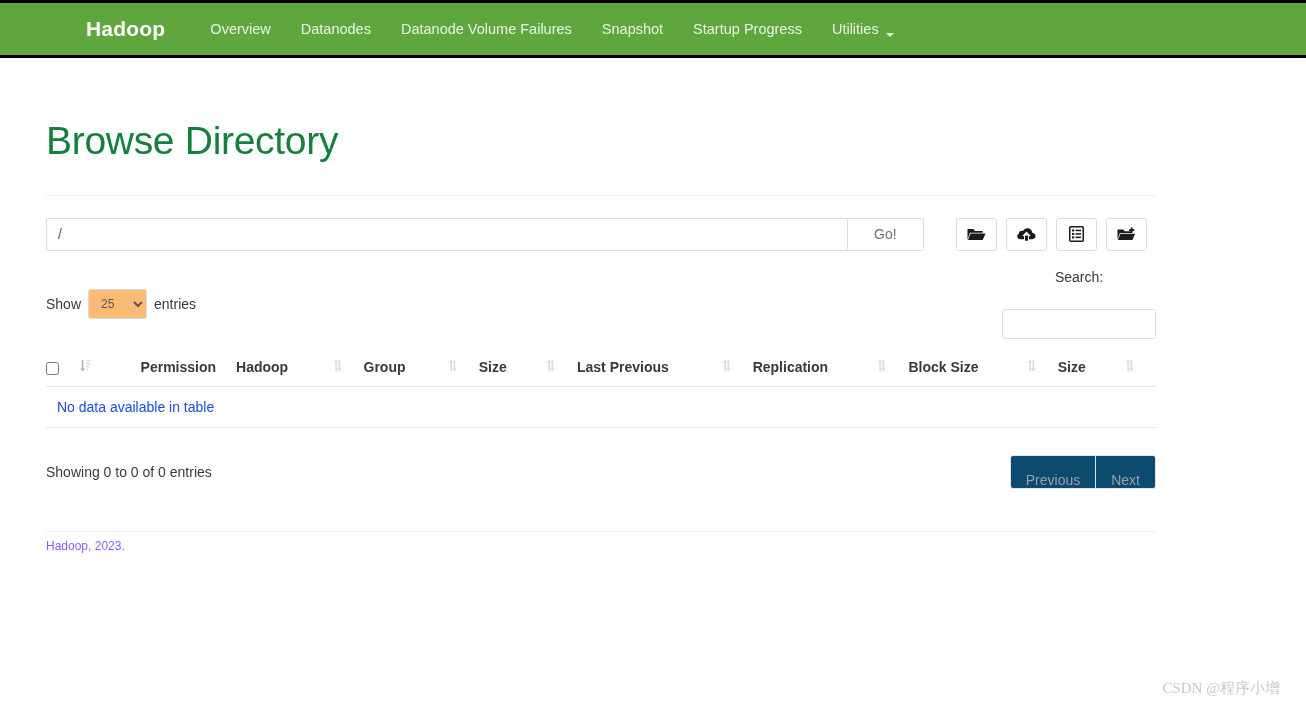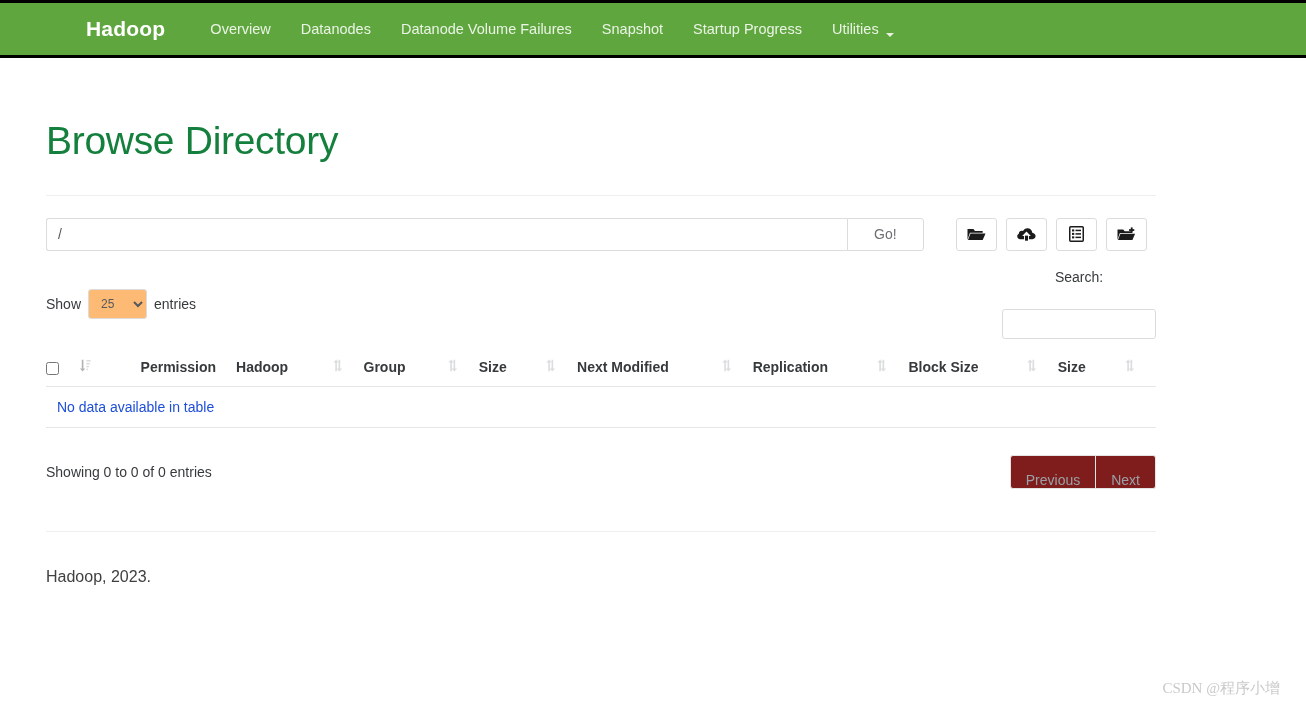--- a/index.html
+++ b/index.html
@@ -201,38 +201,38 @@
     margin-top: 27px;
     font-size: 14px;
     color: #373a3c;
   }
   .pager { display: flex; }
   .pager button {
     height: 32px;
     padding: 16px 15px;
     font-size: 14px;
     color: #9aa0a6;
-    background: #7f1d1d;
+    background: #0c4a6e;
     border: 1px solid #e2e4e6;
     cursor: pointer;
     font-family: "Liberation Sans", sans-serif;
   }
   .pager button:first-child { border-radius: 3px 0 0 3px; }
   .pager button:last-child { border-radius: 0 3px 3px 0; border-left: none; }
 
   
   hr.footer-rule {
     border: 0;
     border-top: 1px solid #eceeef;
     margin: 42px 0 0 0;
   }
   .footer-text {
-    font-size: 16px;
-    color: #404040;
-    margin-top: 36px;
+    font-size: 12px;
+    color: #8b5cf6;
+    margin-top: 7px;
   }
 
   
   .watermark {
     position: absolute;
     right: 26px;
     bottom: 10px;
     font-size: 15px;
     color: #c9c9c9;
     white-space: nowrap;
@@ -390,21 +390,21 @@
             <span class="sort-ico">
               <svg width="11" height="13" viewBox="0 0 11 14">
                   <path fill="#9b9fa3" d="M3.0,13.2 L3.0,3.8 L1.0,3.8 L3.9,0.6 L6.8,3.8 L4.8,3.8 L4.8,13.2 Z" transform="translate(-1,0)"></path>
                   <path fill="#9b9fa3" d="M9.0,0.8 L9.0,10.2 L7.0,10.2 L9.9,13.4 L12.8,10.2 L10.8,10.2 L10.8,0.8 Z" transform="translate(-3.5,0)"></path>
                 </svg>
             </span>
           </div>
         </th>
         <th>
           <div class="th-inner">
-            <span>Next Modified</span>
+            <span>Last Previous</span>
             <span class="sort-ico">
               <svg width="11" height="13" viewBox="0 0 11 14">
                   <path fill="#9b9fa3" d="M3.0,13.2 L3.0,3.8 L1.0,3.8 L3.9,0.6 L6.8,3.8 L4.8,3.8 L4.8,13.2 Z" transform="translate(-1,0)"></path>
                   <path fill="#9b9fa3" d="M9.0,0.8 L9.0,10.2 L7.0,10.2 L9.9,13.4 L12.8,10.2 L10.8,10.2 L10.8,0.8 Z" transform="translate(-3.5,0)"></path>
                 </svg>
             </span>
           </div>
         </th>
         <th>
           <div class="th-inner">

